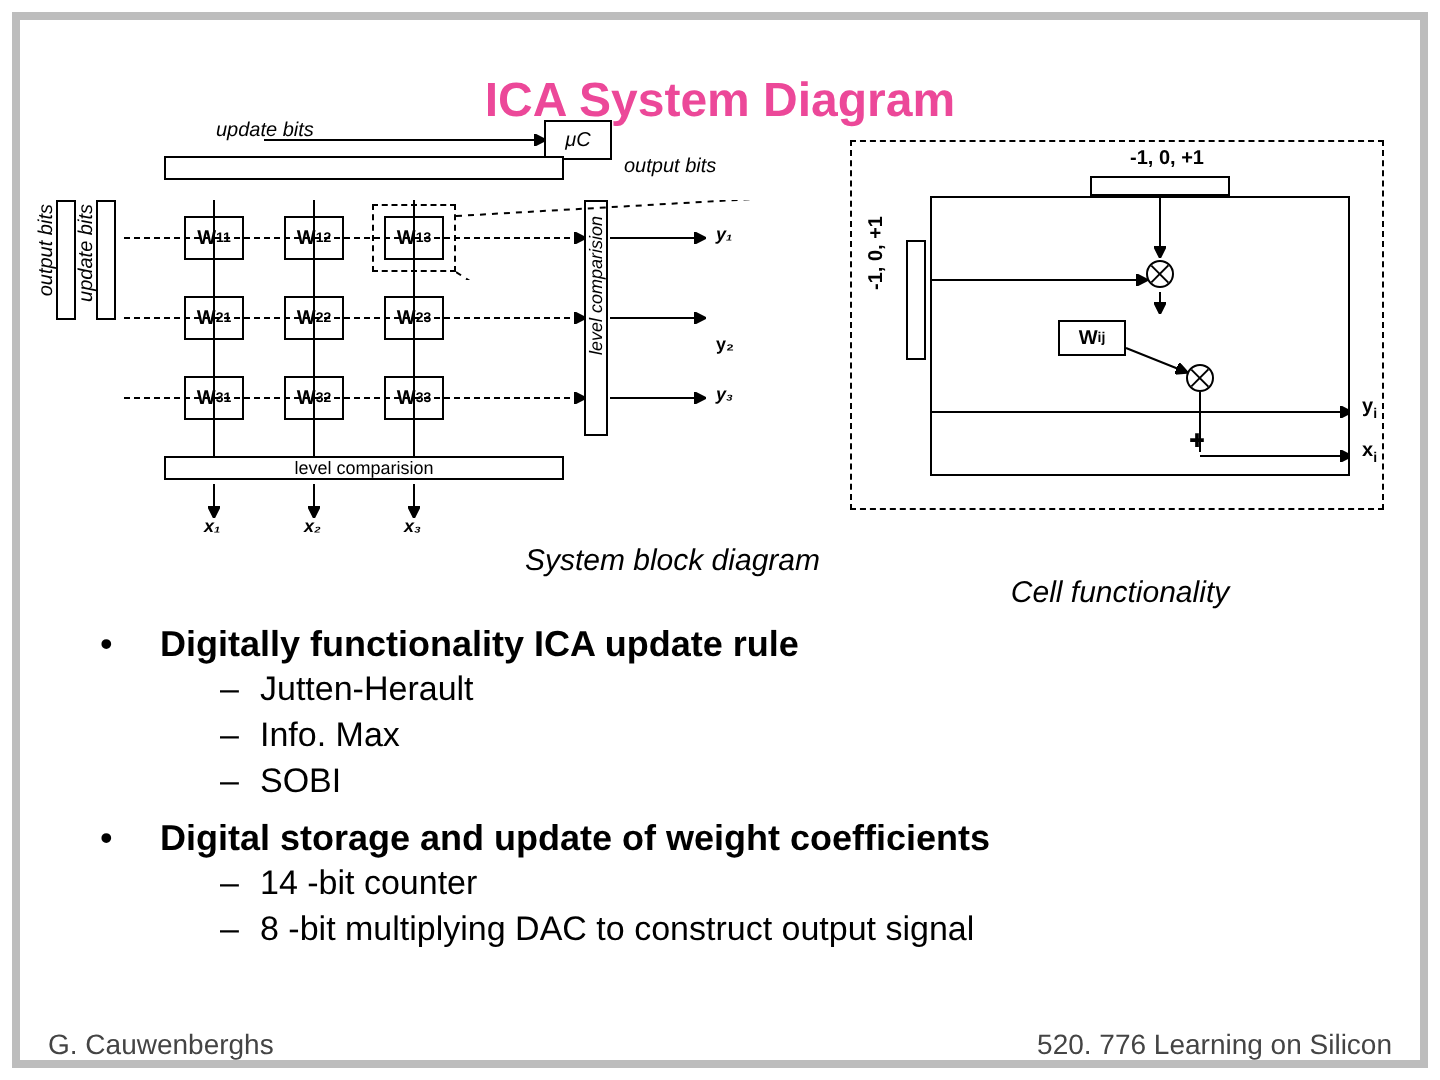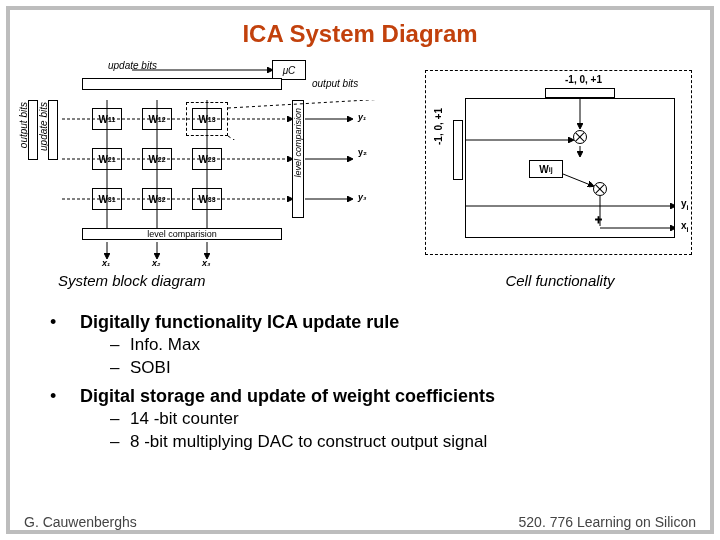--- a/index.html
+++ b/index.html
@@ -15,22 +15,22 @@
     position: absolute;
     inset: 6px;
     border: 4px solid #bdbdbd;
     background: #fff;
   }
   .inner { position: relative; width: 100%; height: 100%; }
   .title {
     text-align: center;
     font-size: 24px;
     font-weight: bold;
-    padding-top: 10px;
-    color: #c2410c;
+    padding-top: 27px;
+    color: #ec4899;
   }
   .diagrams {
     position: absolute;
     top: 50px;
     left: 12px;
     right: 12px;
     height: 210px;
     display: flex;
     gap: 23px;
   }
@@ -82,22 +82,22 @@
   .wcell sub { font-size: 7px; }
   .captions {
     position: absolute;
     top: 262px;
     left: 0;
     right: 0;
     display: flex;
     font-style: italic;
     font-size: 15px;
   }
-  .cap-left { flex: 0 0 400px; text-align: left; padding-left: 48px; }
-  .cap-right { flex: 1; text-align: center; }
+  .cap-left { flex: 0 0 400px; text-align: right; padding-left: 48px; }
+  .cap-right { flex: 1; text-align: center; margin-top: 16px; }
   .bullets {
     position: absolute;
     top: 300px;
     left: 40px;
     right: 20px;
     font-size: 18px;
     line-height: 1.35;
   }
   .b1, .b2 { display: flex; }
   .bullet-dot { width: 30px; flex: 0 0 30px; }
@@ -236,21 +236,21 @@
         <line x1="55" y1="0" x2="55" y2="128" stroke="#000"></line>
         <line x1="105" y1="0" x2="105" y2="128" stroke="#000"></line>
         <line x1="155" y1="0" x2="155" y2="128" stroke="#000"></line>
 
         <line x1="55" y1="142" x2="55" y2="158" stroke="#000" marker-end="url(#ah2)"></line>
         <line x1="105" y1="142" x2="105" y2="158" stroke="#000" marker-end="url(#ah2)"></line>
         <line x1="155" y1="142" x2="155" y2="158" stroke="#000" marker-end="url(#ah2)"></line>
       </svg>
 
       <div class="small-label tiny" style="left:336px; top:52px; font-style:italic;">y₁</div>
-      <div class="small-label tiny" style="left:336px; top:87px; ">y₂</div>
+      <div class="small-label tiny" style="left:336px; top:107px; ">y₂</div>
       <div class="small-label tiny" style="left:336px; top:132px; font-style:italic;">y₃</div>
 
       <div class="small-label tiny" style="left:80px; top:198px; font-style:italic;">x₁</div>
       <div class="small-label tiny" style="left:130px; top:198px; font-style:italic;">x₂</div>
       <div class="small-label tiny" style="left:180px; top:198px; font-style:italic;">x₃</div>
 
       <svg class="arrow" style="left:206px; top:40px; width:180px; height:40px;">
         <line x1="0" y1="8" x2="175" y2="-2" stroke="#000" stroke-dasharray="3,3"></line>
         <line x1="0" y1="36" x2="175" y2="150" stroke="#000" stroke-dasharray="3,3"></line>
       </svg>
@@ -309,20 +309,21 @@
   <div class="captions">
     <div class="cap-left">System block diagram</div>
     <div class="cap-right">Cell functionality</div>
   </div>
 
   <div class="bullets">
     <div class="b1">
       <span class="bullet-dot">•</span>
       <span class="b-head">Digitally functionality ICA update rule</span>
     </div>
+    <div class="sub"><span class="dash">–</span><span>Jutten-Herault</span></div>
     <div class="sub"><span class="dash">–</span><span>Info. Max</span></div>
     <div class="sub"><span class="dash">–</span><span>SOBI</span></div>
 
     <div class="b2" style="margin-top:4px;">
       <span class="bullet-dot">•</span>
       <span class="b-head">Digital storage and update of weight coefficients</span>
     </div>
     <div class="sub"><span class="dash">–</span><span>14 -bit counter</span></div>
     <div class="sub"><span class="dash">–</span><span>8 -bit multiplying DAC to construct output signal</span></div>
   </div>

